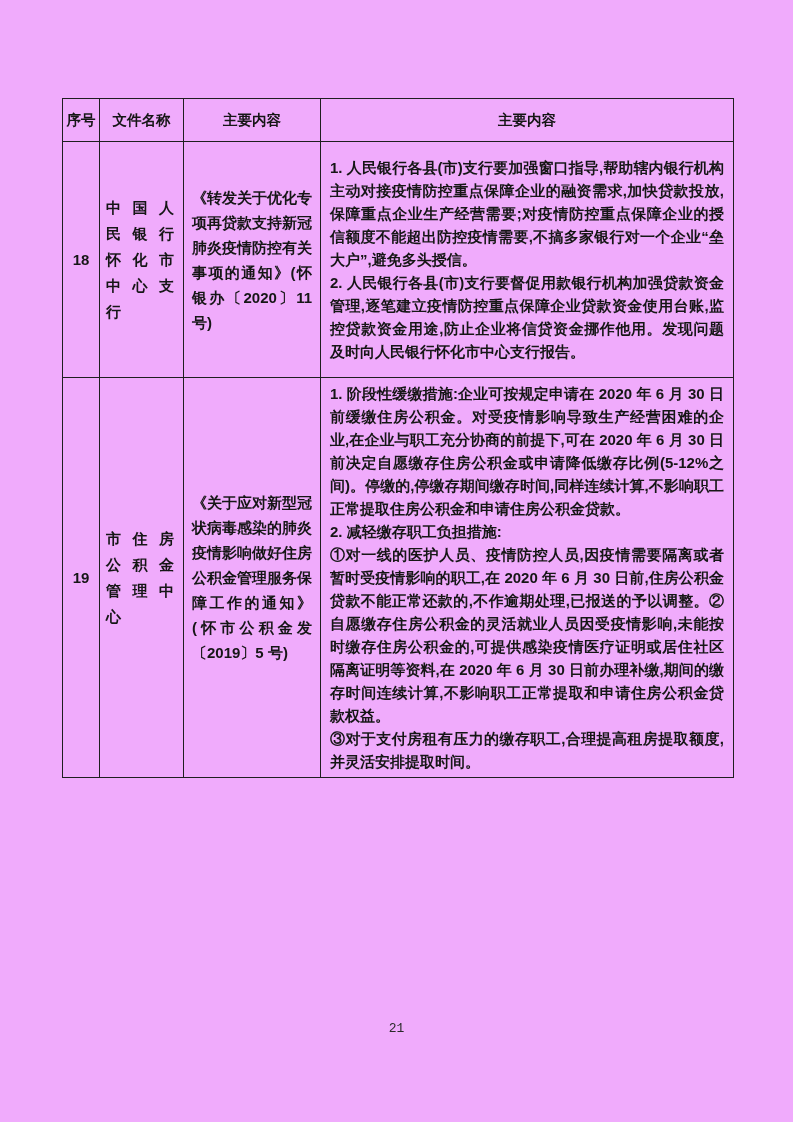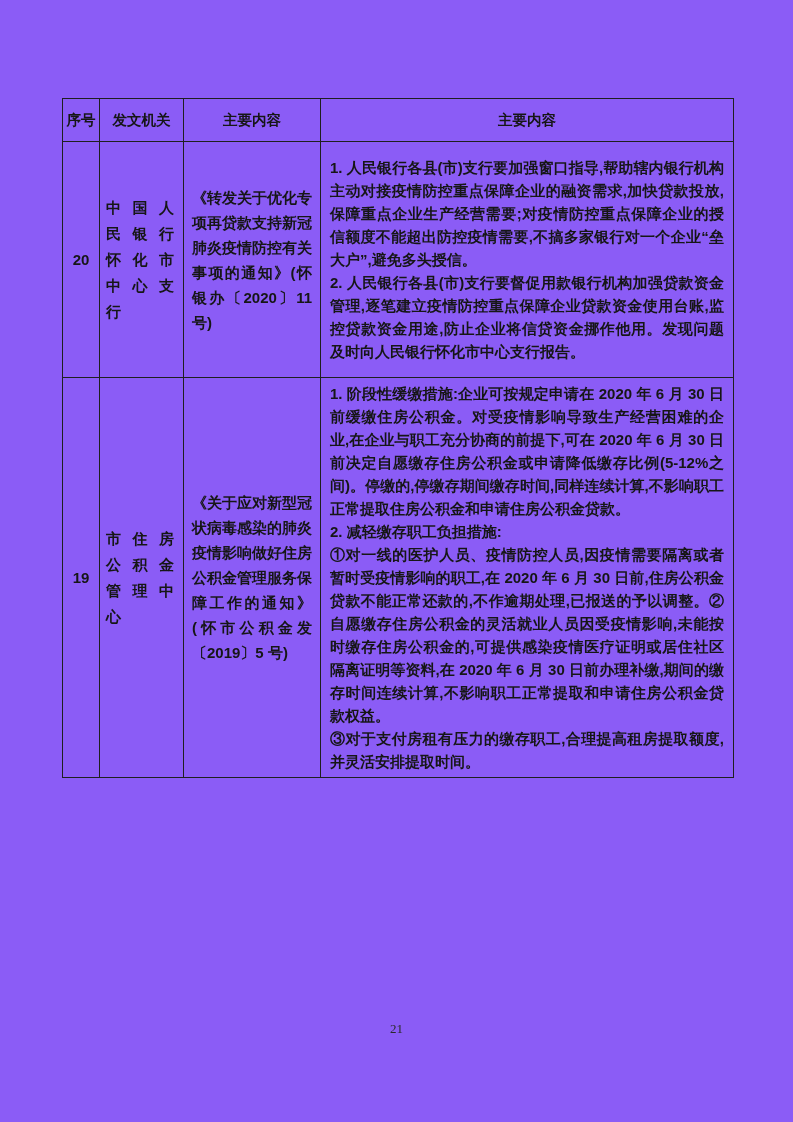--- a/index.html
+++ b/index.html
@@ -5,21 +5,21 @@
   html, body {
     margin: 0;
     padding: 0;
     background: #e8e8e8;
   }
   .page {
     position: relative;
     width: 793px;
     height: 1122px;
     margin: 0 auto;
-    background: #8b5cf6;
+    background: #f0abfc;
     font-family: "Liberation Sans", sans-serif;
     color: #1a1a1a;
     overflow: hidden;
   }
   table.doc-table {
     position: absolute;
     left: 62px;
     top: 98px;
     width: 671px;
     border-collapse: collapse;
@@ -73,46 +73,46 @@
   }
   td.content p { margin: 0; }
   .page-number {
     position: absolute;
     left: 0;
     right: 0;
     top: 1021px;
     text-align: center;
     font-size: 13px;
     color: #2a2a2a;
-    font-family: Liberation Serif, serif;
+    font-family: Liberation Mono, monospace;
   }
 </style>
 </head>
 <body>
 
 <div class="page">
 
   <table class="doc-table">
     <colgroup>
       <col style="width:37px">
       <col style="width:84px">
       <col style="width:137px">
       <col style="width:413px">
     </colgroup>
     <thead>
       <tr>
         <th>序号</th>
-        <th>发文机关</th>
+        <th>文件名称</th>
         <th>主要内容</th>
         <th>主要内容</th>
       </tr>
     </thead>
     <tbody>
       <tr class="row-31">
-        <td class="num">20</td>
+        <td class="num">18</td>
         <td class="agency">中国人民银行怀化市中心支行</td>
         <td class="docname">《转发关于优化专项再贷款支持新冠肺炎疫情防控有关事项的通知》(怀银办〔2020〕11 号)</td>
         <td class="content">
           <p>1. 人民银行各县(市)支行要加强窗口指导,帮助辖内银行机构主动对接疫情防控重点保障企业的融资需求,加快贷款投放,保障重点企业生产经营需要;对疫情防控重点保障企业的授信额度不能超出防控疫情需要,不搞多家银行对一个企业“垒大户”,避免多头授信。</p>
           <p>2. 人民银行各县(市)支行要督促用款银行机构加强贷款资金管理,逐笔建立疫情防控重点保障企业贷款资金使用台账,监控贷款资金用途,防止企业将信贷资金挪作他用。发现问题及时向人民银行怀化市中心支行报告。</p>
         </td>
       </tr>
       <tr class="row-32">
         <td class="num">19</td>
         <td class="agency">市住房公积金管理中心</td>

